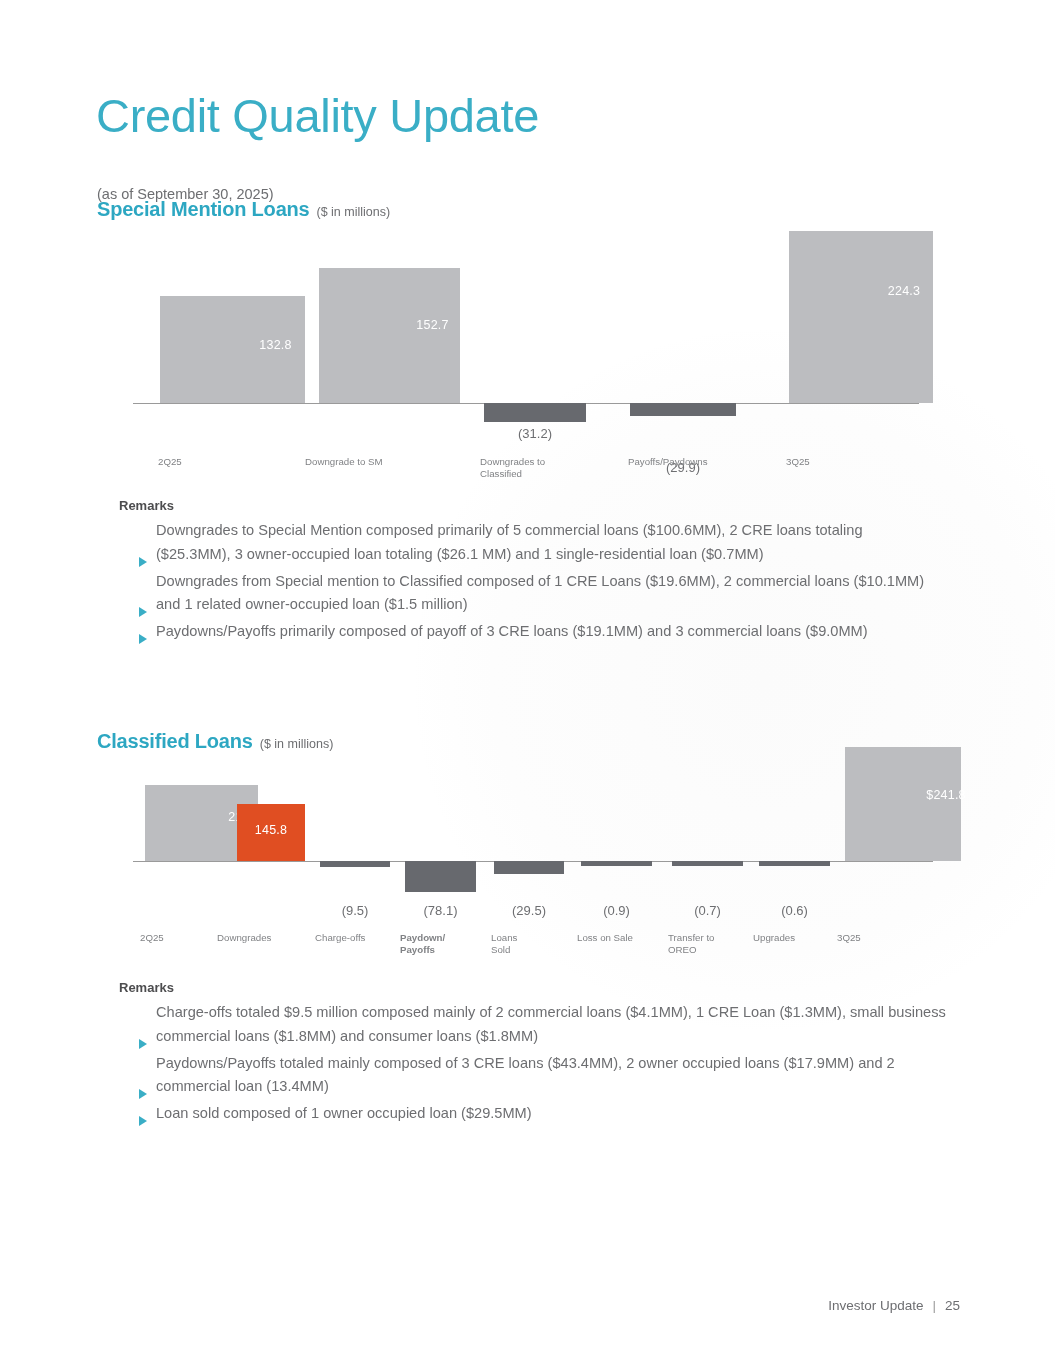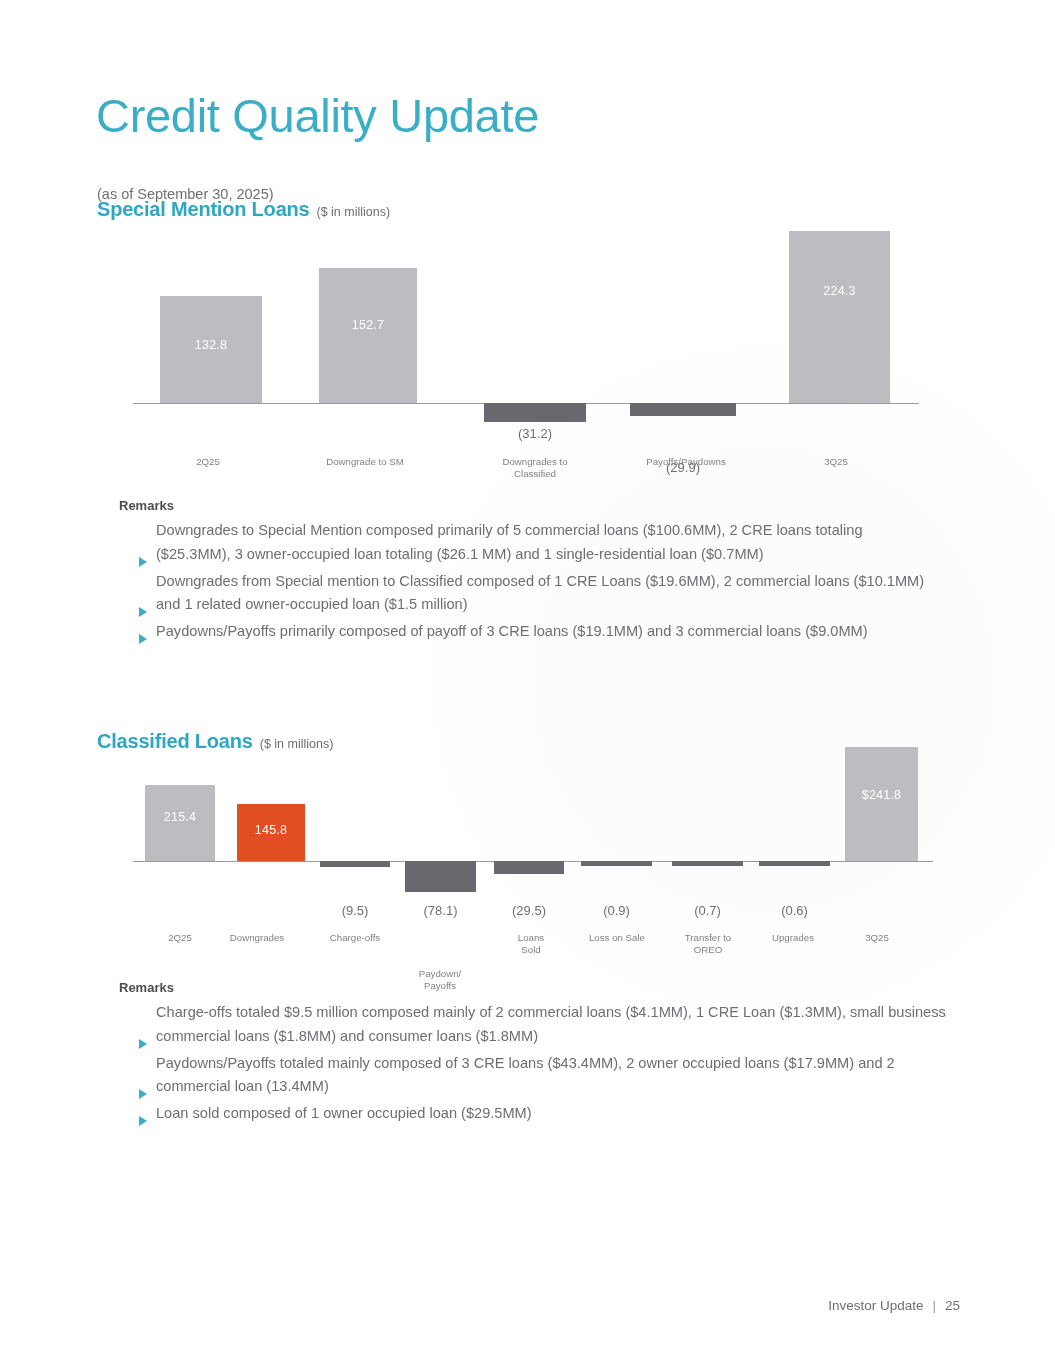--- a/index.html
+++ b/index.html
@@ -22,27 +22,27 @@
 
   
   .sec-head{position:absolute;white-space:nowrap;}
   .sec-head .h{font-size:20px;font-weight:bold;color:#2da7c2;letter-spacing:-0.2px;}
   .sec-head .u{font-size:12.5px;color:#6d6e71;margin-left:7px;font-weight:normal;}
 
   
   .chart{position:absolute;}
   .axis{position:absolute;height:1px;background:#9a9a9a;}
   .bar{position:absolute;}
-  .bar.pos{background:#bcbdc0;}
+  .bar.pos{background:#bcbdc0;padding-left:43px;}
   .bar.neg{background:#67696e;}
   .bar.accent{background:#e04e22;}
   .bar-val-in{position:absolute;width:100%;text-align:center;color:#ffffff;
     font-size:12.5px;letter-spacing:0.2px;}
   .bar-val-out{position:absolute;text-align:center;color:#6d6e71;font-size:13px;}
-  .cat{position:absolute;text-align:center;color:#808285;font-size:9.7px;line-height:1.25;}
+  .cat{position:absolute;color:#808285;font-size:9.7px;line-height:1.25;}
 
   
   .remarks{position:absolute;}
   .remarks-title{font-size:13px;font-weight:bold;color:#4d4d4f;margin-bottom:6px;}
   .rem-item{display:flex;align-items:flex-end;margin-bottom:3px;}
   .tri{flex:0 0 auto;width:0;height:0;border-left:8px solid #3aaec6;
     border-top:5.5px solid transparent;border-bottom:5.5px solid transparent;
     margin:7px 9px 0 20px;}
   .rem-text{font-size:14.6px;line-height:1.63;color:#6d6e71;}
 
@@ -165,21 +165,21 @@
       <div></div>
     </div>
     <div class="cat" style="left:217px;top:932px;width:80px;">
       <div>Downgrades</div>
       <div></div>
     </div>
     <div class="cat" style="left:315px;top:932px;width:80px;">
       <div>Charge-offs</div>
       <div></div>
     </div>
-    <div class="cat" style="left:400px;top:968px;width:80px;">
+    <div class="cat" style="left:400px;top:932px;width:80px;font-weight:bold;">
       <div>Paydown/</div>
       <div>Payoffs</div>
     </div>
     <div class="cat" style="left:491px;top:932px;width:80px;">
       <div>Loans</div>
       <div>Sold</div>
     </div>
     <div class="cat" style="left:577px;top:932px;width:80px;">
       <div>Loss on Sale</div>
       <div></div>

